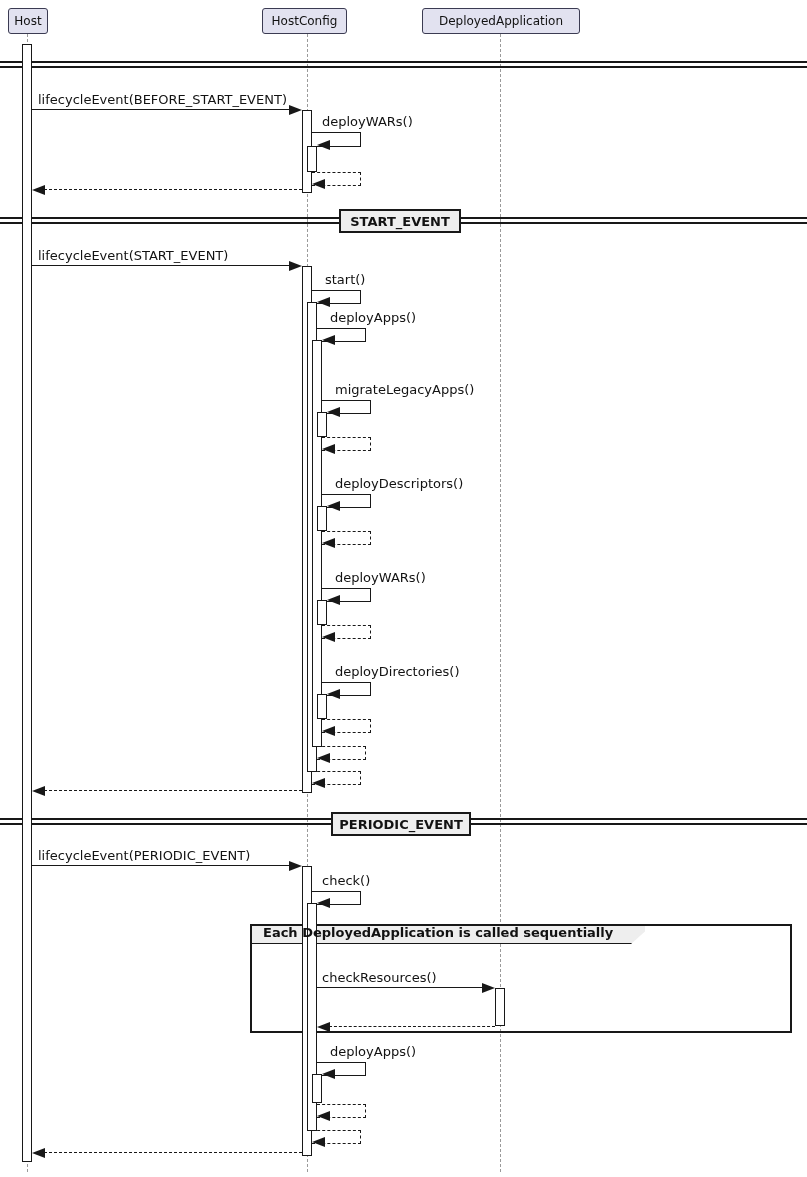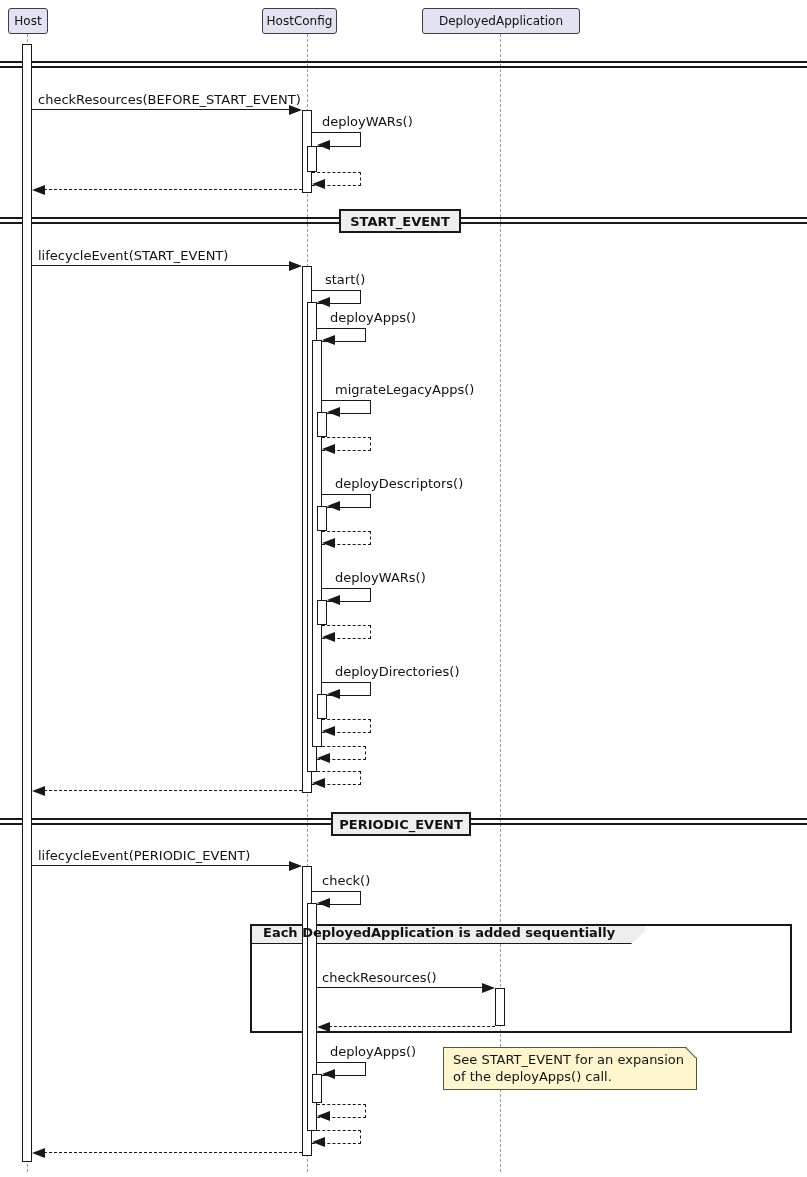--- a/index.html
+++ b/index.html
@@ -42,33 +42,33 @@
 
 <div id="canvas">
 
   <div class="lifeline" style="left:27px;top:34px;height:1138px"></div>
   <div class="lifeline" style="left:307px;top:34px;height:1138px"></div>
   <div class="lifeline" style="left:500px;top:34px;height:1138px"></div>
 
   <div class="pbox" style="left:8px;top:8px;width:40px">
       <span>Host</span>
     </div>
-  <div class="pbox" style="left:262px;top:8px;width:75px">
+  <div class="pbox" style="left:262px;top:8px;width:85px">
       <span>HostConfig</span>
     </div>
   <div class="pbox" style="left:422px;top:8px;width:158px">
       <span>DeployedApplication</span>
     </div>
 
   <div class="bar" style="left:22px;top:44px;height:1118px"></div>
 
   <div class="divline" style="top:61px"></div>
   <div class="divline" style="top:66px"></div>
 
-  <div class="lbl" style="left:38px;top:92px">checkResources(BEFORE_START_EVENT)</div>
+  <div class="lbl" style="left:38px;top:92px">lifecycleEvent(BEFORE_START_EVENT)</div>
   <div class="line" style="left:32px;top:109px;width:258px"></div>
   <div class="ah-r" style="left:289px;top:105px"></div>
   <div class="bar" style="left:302px;top:110px;height:83px"></div>
 
   <div class="lbl" style="left:322px;top:114px">deployWARs()</div>
   <div class="selfmsg" style="left:312px;top:132px;width:48px;height:13px"></div>
   <div class="ah-l" style="left:317px;top:140px"></div>
   <div class="bar" style="left:307px;top:146px;height:26px"></div>
   <div class="dself" style="left:312px;top:172px;width:48px;height:12px"></div>
   <div class="ah-l" style="left:312px;top:179px"></div>
@@ -144,37 +144,35 @@
   <div class="bar" style="left:302px;top:866px;height:290px"></div>
 
   <div class="lbl" style="left:322px;top:873px">check()</div>
   <div class="selfmsg" style="left:312px;top:891px;width:48px;height:12px"></div>
   <div class="ah-l" style="left:317px;top:898px"></div>
   <div class="bar" style="left:307px;top:903px;height:228px"></div>
 
   <div class="groupbox" style="left:250px;top:924px;width:542px;height:109px">
     <div class="grouphead" style="width:393px"></div>
   </div>
-  <div class="grouplabel" style="left:263px;top:925px">Each DeployedApplication is added sequentially</div>
+  <div class="grouplabel" style="left:263px;top:925px">Each DeployedApplication is called sequentially</div>
 
   <div class="lbl" style="left:322px;top:970px">checkResources()</div>
   <div class="line" style="left:317px;top:987px;width:166px"></div>
   <div class="ah-r" style="left:482px;top:983px"></div>
   <div class="bar" style="left:495px;top:988px;height:38px"></div>
   <div class="dline" style="left:329px;top:1026px;width:166px"></div>
   <div class="ah-l" style="left:317px;top:1022px"></div>
 
 
   <div class="lbl" style="left:330px;top:1044px">deployApps()</div>
   <div class="selfmsg" style="left:317px;top:1062px;width:48px;height:12px"></div>
   <div class="ah-l" style="left:322px;top:1069px"></div>
   <div class="bar" style="left:312px;top:1074px;height:29px"></div>
   <div class="dself" style="left:317px;top:1104px;width:48px;height:12px"></div>
   <div class="ah-l" style="left:317px;top:1111px"></div>
   <div class="dself" style="left:312px;top:1130px;width:48px;height:12px"></div>
   <div class="ah-l" style="left:312px;top:1137px"></div>
   <div class="dline" style="left:44px;top:1152px;width:258px"></div>
   <div class="ah-l" style="left:32px;top:1148px"></div>
 
-  <div class="note" style="left:443px;top:1047px;width:254px;height:43px">See START_EVENT for an expansion
-of the deployApps() call.</div>
 
 </div>
 
 </body></html>

